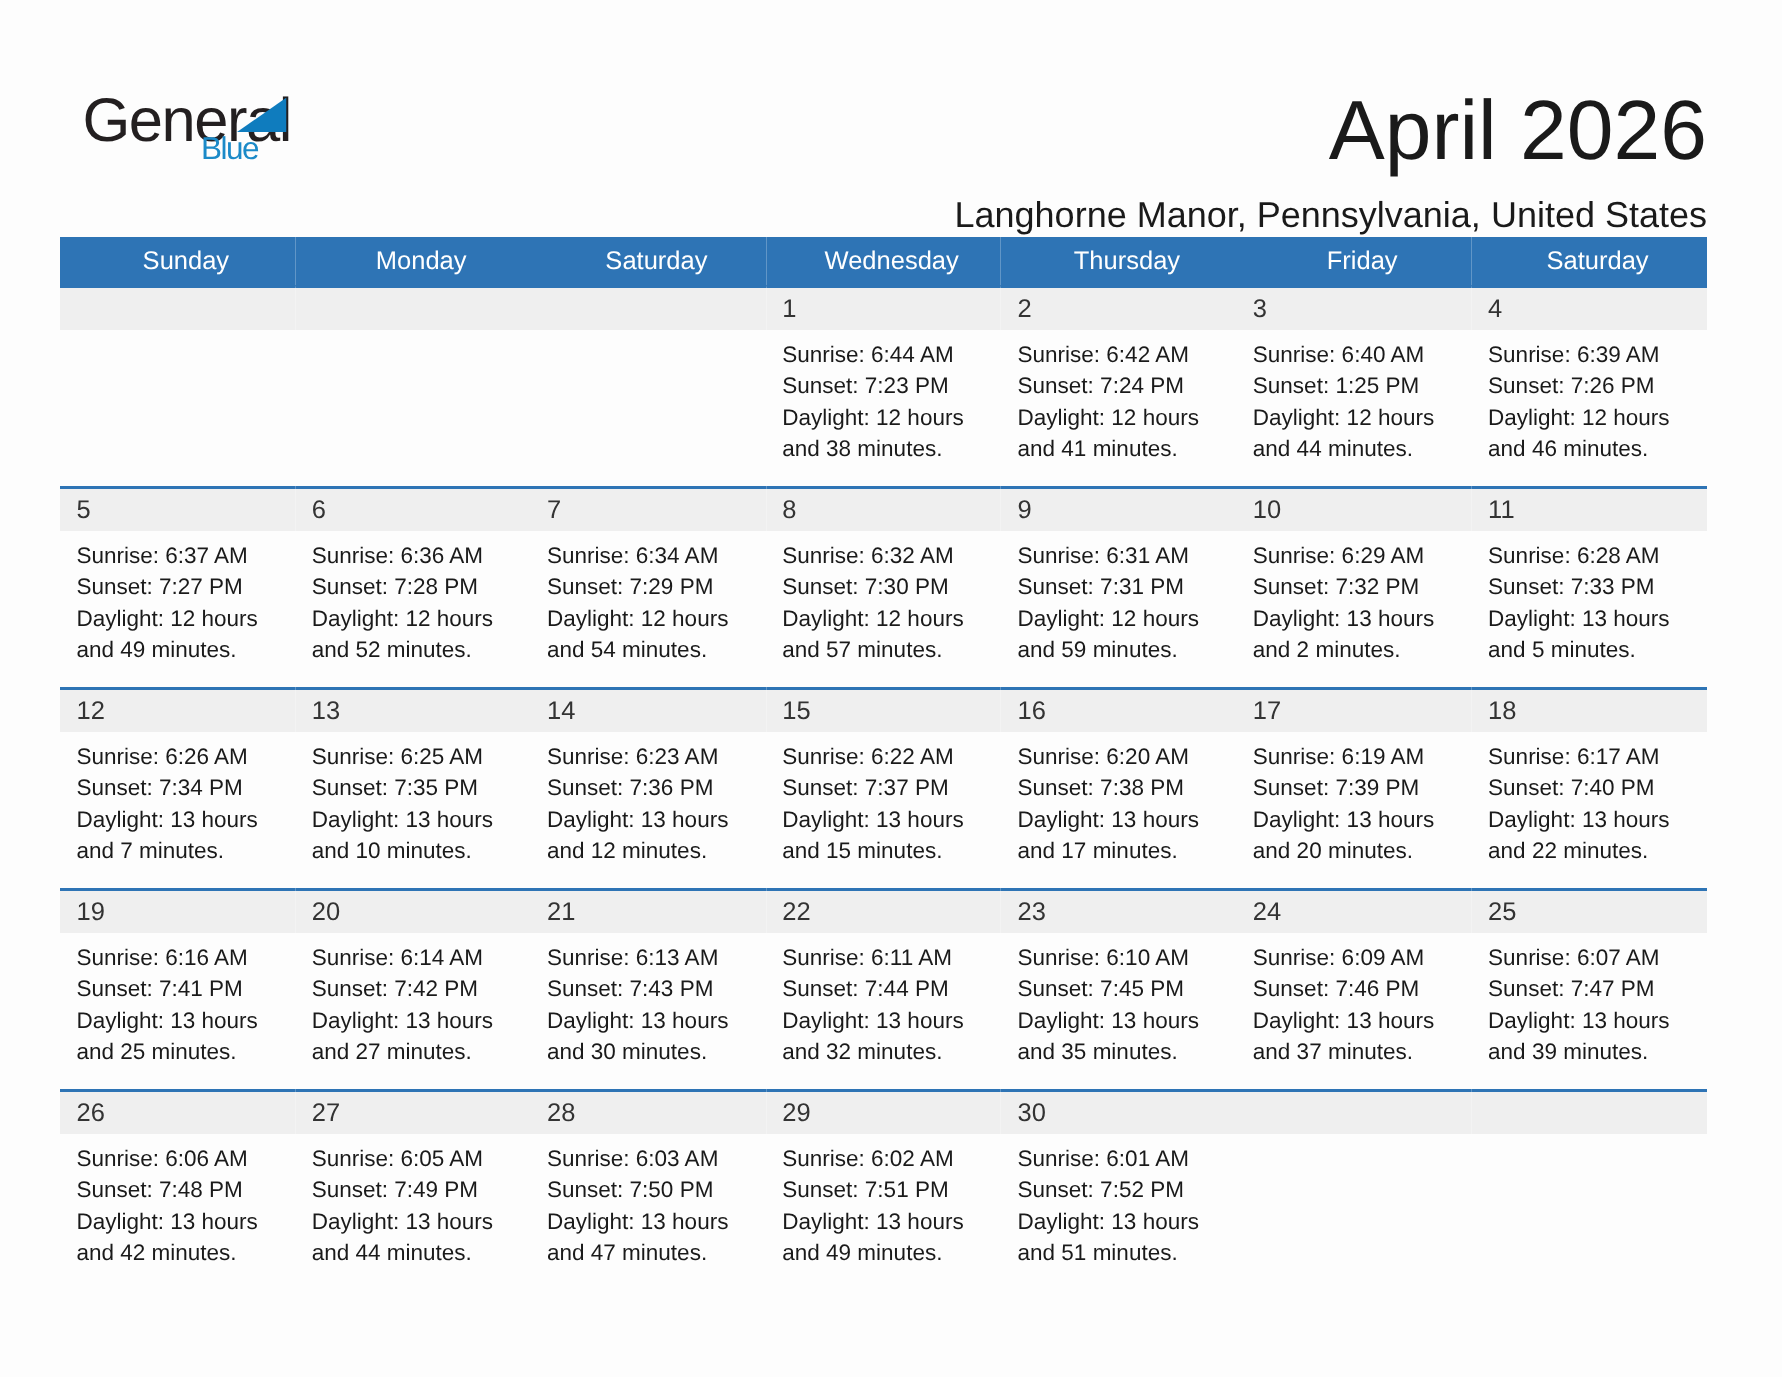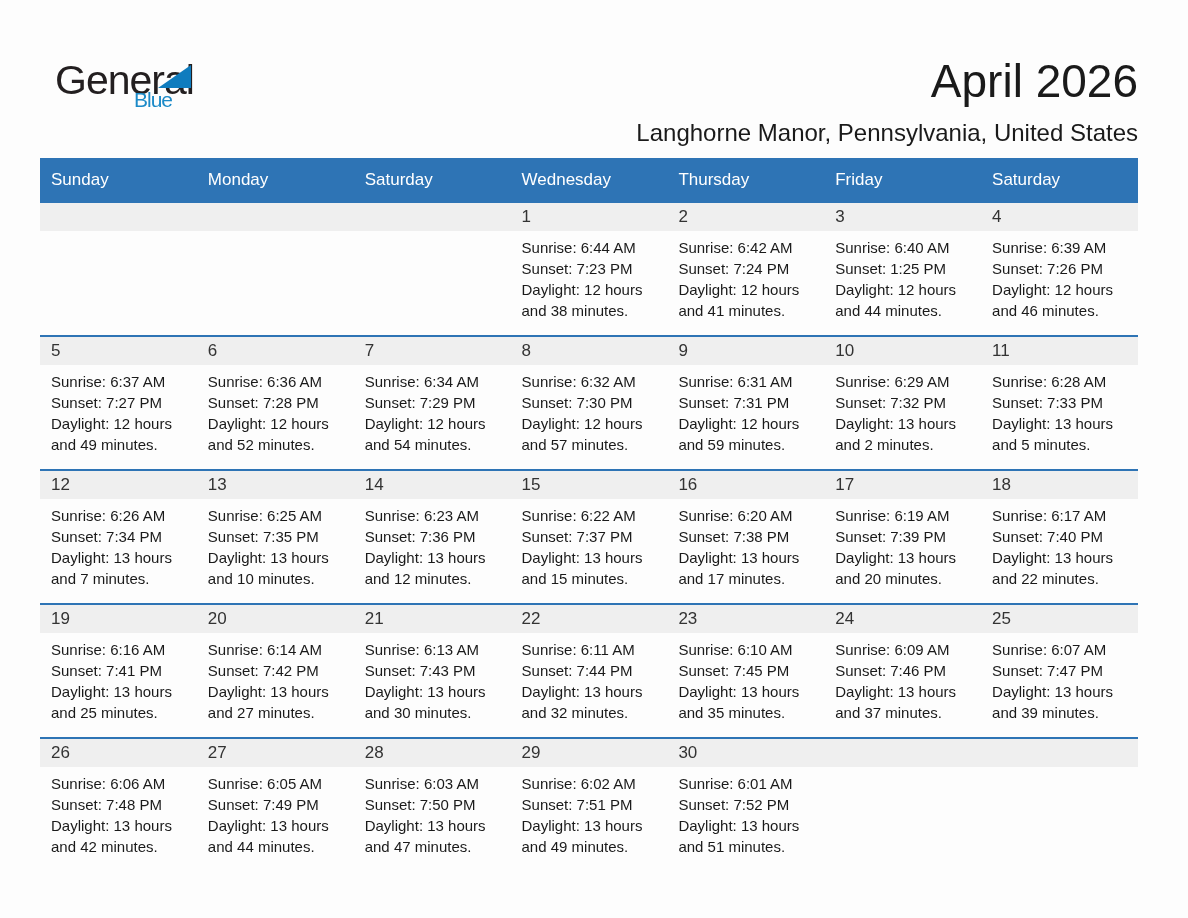--- a/index.html
+++ b/index.html
@@ -19,29 +19,29 @@
   .page{position:relative;width:1188px;height:918px;background:var(--page-bg);overflow:hidden;}
 
   
   .logo{position:absolute;left:55px;top:60px;width:160px;height:62px;}
   .logo-general{position:absolute;left:0;top:0;font-size:41px;line-height:1;letter-spacing:-1px;color:var(--logo-text);}
   .logo-triangle{position:absolute;left:103px;top:5px;width:33px;height:23px;fill:var(--logo-triangle);}
   .logo-blue{position:absolute;left:79px;top:29px;font-size:21px;line-height:1;letter-spacing:-1px;color:var(--logo-blue);}
 
   
   .titles{position:absolute;right:50px;top:56px;text-align:right;}
-  .month-title{font-size:46px;line-height:1.1;color:var(--text);}
+  .month-title{font-size:56px;line-height:1.1;color:var(--text);}
   .location{margin-top:12px;font-size:24px;line-height:1.2;color:var(--text);}
 
   
   table.calendar{position:absolute;left:40px;top:158px;width:1098px;border-collapse:collapse;table-layout:fixed;}
   table.calendar th{
     background:var(--header-bg);color:var(--weekday-text);
-    font-size:17px;font-weight:normal;text-align:left;
-    height:44px;padding:0 0 0 11px;vertical-align:middle;
+    font-size:17px;font-weight:normal;text-align:center;
+    height:33px;padding:0 0 0 11px;vertical-align:middle;
   }
   table.calendar td{
     vertical-align:top;height:134px;padding:0;
     border-top:2px solid var(--week-border);
   }
   .day-band{height:28px;background:var(--band-bg);display:flex;align-items:center;padding-left:11px;}
   .day-number{font-size:17px;color:#333;}
   .day-info{padding:6px 8px 0 11px;font-size:15px;line-height:21px;color:var(--text);}
 </style>
 </head>

